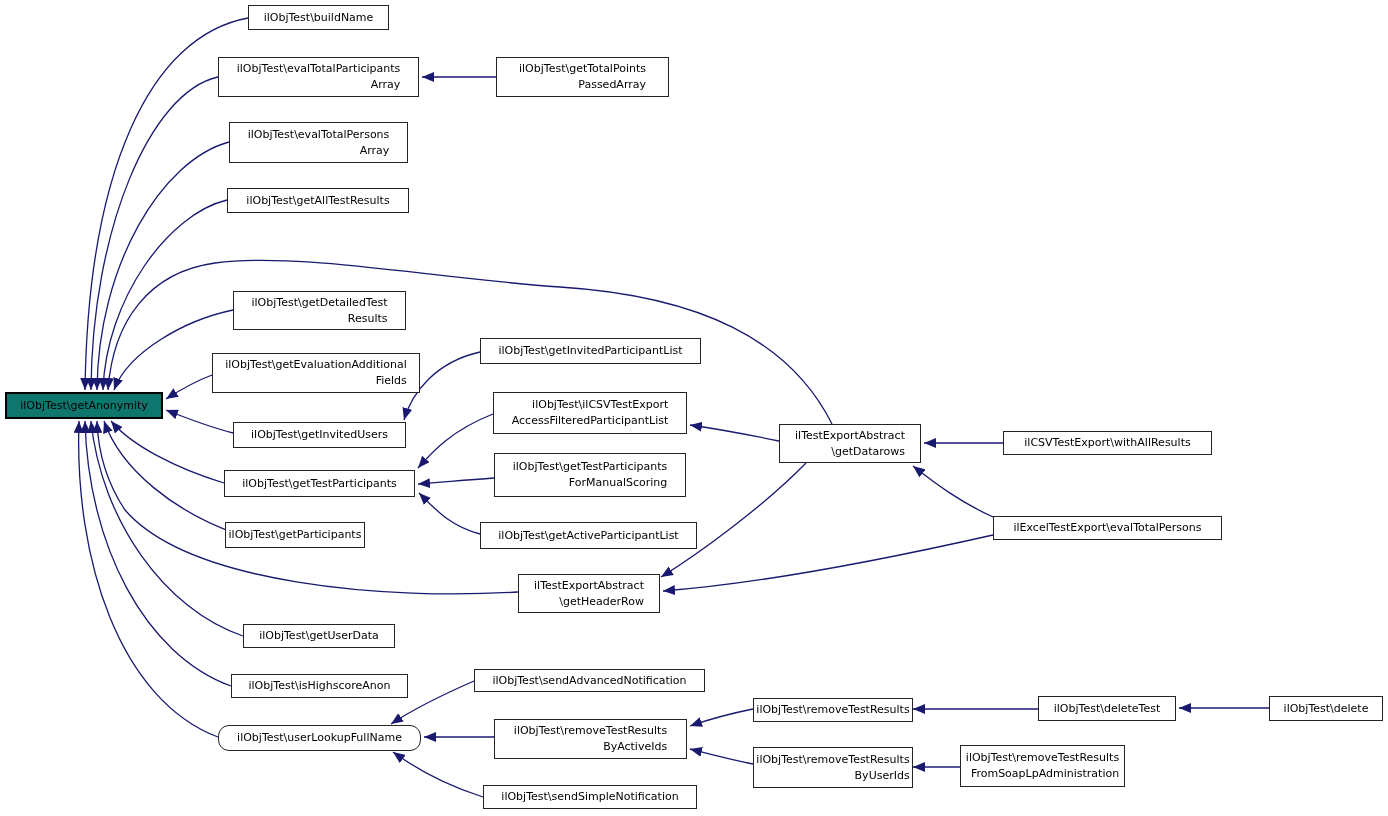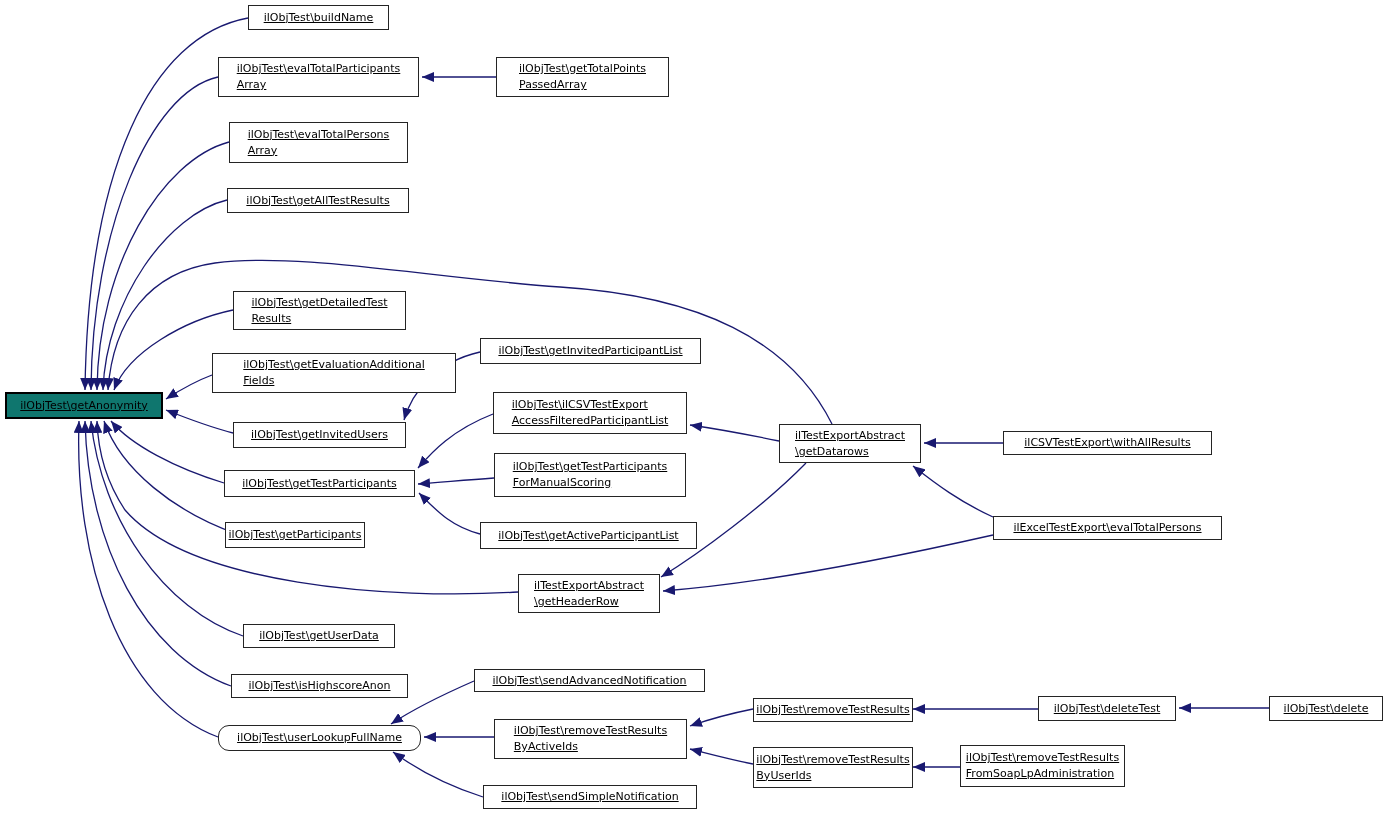--- a/index.html
+++ b/index.html
@@ -15,25 +15,24 @@
     position:absolute;
     box-sizing:border-box;
     border:1.5px solid #242424;
     background:#ffffff;
     color:#000000;
     font-size:11px;
     line-height:1.45;
     display:flex;
     align-items:center;
     justify-content:center;
-    text-align:left;
+    text-align:right;
     white-space:pre-line;
     z-index:2;
     cursor:pointer;
-    text-decoration:underline;
   }
   .node.root{
     background:#0f766e;
     border:2px solid #000000;
     cursor:default;
   }
   .edge{fill:none;stroke:#191970;stroke-width:1.3px;}
 </style>
 </head>
 <body>
@@ -83,21 +82,21 @@
   <div class="node" style="left:248px;top:5px;width:141px;height:25px;">ilObjTest\buildName</div>
   <div class="node" style="left:218px;top:57px;width:201px;height:40px;">ilObjTest\evalTotalParticipants
 Array</div>
   <div class="node" style="left:496px;top:57px;width:173px;height:40px;">ilObjTest\getTotalPoints
 PassedArray</div>
   <div class="node" style="left:229px;top:122px;width:179px;height:41px;">ilObjTest\evalTotalPersons
 Array</div>
   <div class="node" style="left:227px;top:188px;width:182px;height:25px;">ilObjTest\getAllTestResults</div>
   <div class="node" style="left:233px;top:291px;width:173px;height:39px;">ilObjTest\getDetailedTest
 Results</div>
-  <div class="node" style="left:212px;top:353px;width:244px;height:40px;">ilObjTest\getEvaluationAdditional
+  <div class="node" style="left:212px;top:353px;width:208px;height:40px;">ilObjTest\getEvaluationAdditional
 Fields</div>
   <div class="node root" style="left:5px;top:392px;width:158px;height:27px;">ilObjTest\getAnonymity</div>
   <div class="node" style="left:233px;top:422px;width:173px;height:26px;">ilObjTest\getInvitedUsers</div>
   <div class="node" style="left:480px;top:338px;width:221px;height:26px;">ilObjTest\getInvitedParticipantList</div>
   <div class="node" style="left:493px;top:392px;width:194px;height:42px;">ilObjTest\ilCSVTestExport
 AccessFilteredParticipantList</div>
   <div class="node" style="left:224px;top:470px;width:191px;height:27px;">ilObjTest\getTestParticipants</div>
   <div class="node" style="left:494px;top:453px;width:192px;height:44px;">ilObjTest\getTestParticipants
 ForManualScoring</div>
   <div class="node" style="left:225px;top:522px;width:140px;height:26px;">ilObjTest\getParticipants</div>

